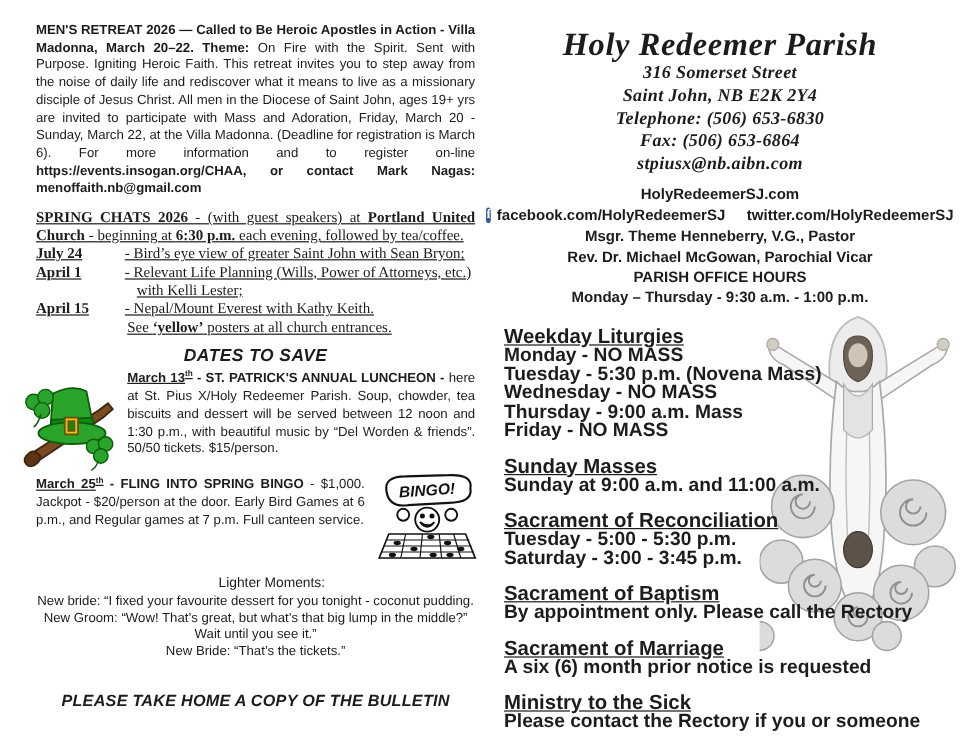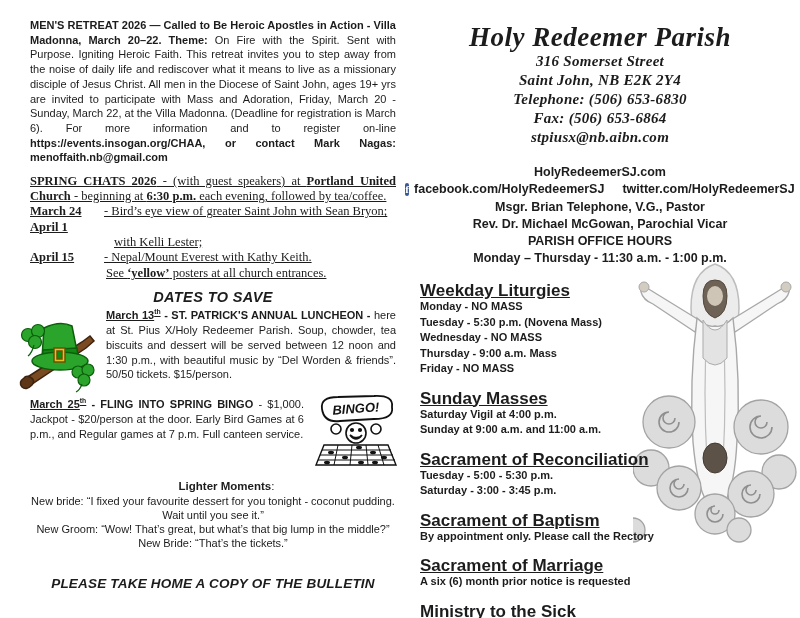--- a/index.html
+++ b/index.html
@@ -37,56 +37,57 @@
   .lighter { margin-top:12px; text-align:center; font-size:11px; line-height:14.2px; }
   .lighter .lm-head { font-size:11.5px; }
 
   .take-home { margin-top:26px; text-align:center; font-size:13.5px; font-weight:bold; font-style:italic; letter-spacing:.2px; }
 
   
   #right { position:absolute; left:408px; top:22px; width:384px; text-align:center; }
 
   .parish-title { font-size:27px; font-weight:bold; font-style:italic; letter-spacing:.5px; line-height:30px; }
   .addr { font-size:15px; font-weight:bold; font-style:italic; line-height:19px; letter-spacing:.3px; }
-  .website { font-size:12.5px; font-weight:bold; margin-top:18px; }
+  .website { font-size:12.5px; font-weight:bold; margin-top:8px; }
 
   .social { display:flex; justify-content:center; align-items:center; gap:5px; margin-top:3px; font-size:12.5px; font-weight:bold; }
   .fb-icon { display:inline-block; width:13px; height:13px; background:#3b5998; color:#fff; border-radius:2px;
              font-family:"Liberation Serif",serif; font-weight:bold; font-size:11px; line-height:13px; text-align:center; }
   .tw-icon { display:inline-block; width:14px; height:13px; margin-left:8px; }
 
   .clergy { font-size:12.5px; font-weight:bold; line-height:17px; }
   .clergy-first { margin-top:3px; }
 
   .sections { text-align:left; padding-left:12px; font-weight:bold; margin-top:16px; }
   .sections h4 { font-size:17px; text-decoration:underline; margin:0 0 1px 0; line-height:15px; }
   .sections .sec { margin-bottom:14px; }
-  .sections p { font-size:11px; line-height:15.5px; }
+  .sections p { font-size:16px; line-height:15.5px; }
 
   
   #jesus-art { position:absolute; left:633px; top:262px; z-index:0; }
   #right, #left { z-index:1; }
 </style>
 </head>
 <body>
 
 <div id="page">
 
   <div id="left">
 
     <p class="mens-retreat sans just"><span style="font-weight: bold;">MEN'S RETREAT 2026 — Called to Be Heroic Apostles in Action - Villa Madonna, March 20–22. Theme: </span><span>On Fire with the Spirit. Sent with Purpose. Igniting Heroic Faith. This retreat invites you to step away from the noise of daily life and rediscover what it means to live as a missionary disciple of Jesus Christ. All men in the Diocese of Saint John, ages 19+ yrs are invited to participate with Mass and Adoration, Friday, March 20 - Sunday, March 22, at the Villa Madonna. (Deadline for registration is March 6). For more information and to register on-line </span><span style="font-weight: bold;">https://events.insogan.org/CHAA, or contact Mark Nagas: menoffaith.nb@gmail.com</span></p>
 
     <div class="spring-chats serif">
       <p class="just"><span style="font-weight: bold;">SPRING CHATS 2026</span><span> - (with guest speakers) at </span><span style="font-weight: bold;">Portland United Church</span><span> - beginning at </span><span style="font-weight: bold;">6:30 p.m.</span><span> each evening, followed by tea/coffee.</span></p>
       <div class="sc-row">
-        <span class="sc-date">March 24</span>
+        <span class="sc-date">July 24</span>
         <span class="sc-desc">- Bird’s eye view of greater Saint John with Sean Bryon;</span>
       </div>
       <div class="sc-row">
         <span class="sc-date">April 1</span>
+        <span class="sc-desc">- Relevant Life Planning (Wills, Power of Attorneys, etc.)</span>
       </div>
       <div class="sc-cont">with Kelli Lester;</div>
       <div class="sc-row">
         <span class="sc-date">April 15</span>
         <span class="sc-desc">- Nepal/Mount Everest with Kathy Keith.</span>
       </div>
       <p class="sc-note"><span>See </span><span style="font-weight: bold;">‘yellow’</span><span> posters at all church entrances.</span></p>
     </div>
 
     <h3 class="dts-heading sans">DATES TO SAVE</h3>
@@ -155,24 +156,24 @@
             <ellipse cx="61" cy="59.5" rx="3" ry="1.8"></ellipse>
           <ellipse cx="49" cy="69.5" rx="3" ry="1.8"></ellipse>
             <ellipse cx="72" cy="64.5" rx="3" ry="1.8"></ellipse>
           <ellipse cx="15" cy="69.5" rx="3" ry="1.8"></ellipse>
             <ellipse cx="63" cy="69.5" rx="3" ry="1.8"></ellipse>
         </g>
       </svg>
     </div>
 
     <div class="lighter sans">
-      <p class="lm-head"><span style="font-weight: bold; padding-left: 27px;">Lighter Moments</span><span>:</span></p>
+      <p class="lm-head"><span style="font-weight: normal; padding-left: 27px;">Lighter Moments</span><span>:</span></p>
       <p>New bride: “I fixed your favourite dessert for you tonight - coconut pudding.</p>
+      <p>New Groom: “Wow! That’s great, but what’s that big lump in the middle?”</p>
       <p>Wait until you see it.”</p>
-      <p>New Groom: “Wow! That’s great, but what’s that big lump in the middle?”</p>
       <p>New Bride: “That’s the tickets.”</p>
     </div>
 
     <p class="take-home sans">PLEASE TAKE HOME A COPY OF THE BULLETIN</p>
   </div>
 
   <div id="right">
 
     <h1 class="parish-title serif">Holy Redeemer Parish</h1>
 
@@ -186,37 +187,36 @@
 
     <div class="social sans">
       <span class="fb-icon">f</span>
       <span>facebook.com/HolyRedeemerSJ</span>
       <svg class="tw-icon" viewBox="0 0 16 14">
         <path fill="#55acee" d="M15,2.6 Q14.4,2.9 13.7,3 Q14.4,2.5 14.7,1.7 Q14,2.1 13.2,2.3 Q12.5,1.5 11.4,1.5 Q9.3,1.5 9.3,3.6 L9.4,4.1 Q6.2,3.9 4.1,1.6 Q3.8,2.2 3.8,2.8 Q3.8,3.9 4.7,4.6 Q4.1,4.6 3.5,4.3 Q3.5,5.9 5.1,6.5 Q4.5,6.6 4,6.5 Q4.4,7.9 6,8 Q4.7,9 3,9 L2.4,9 Q4,10 5.9,10 Q11.4,10 12.9,5.3 Q13.2,4.3 13.2,3.5 Q13.9,3 15,2.6 Z"></path>
       </svg>
       <span>twitter.com/HolyRedeemerSJ</span>
     </div>
 
-    <p class="clergy clergy-first sans">Msgr. Brian Telephone, V.G., Pastor</p>
+    <p class="clergy clergy-first sans">Msgr. Theme Henneberry, V.G., Pastor</p>
     <p class="clergy sans">Rev. Dr. Michael McGowan, Parochial Vicar</p>
     <p class="clergy sans">PARISH OFFICE HOURS</p>
-    <p class="clergy sans">Monday – Thursday -   11:30 a.m. - 1:00 p.m.</p>
+    <p class="clergy sans">Monday – Thursday -   9:30 a.m. - 1:00 p.m.</p>
 
     <div class="sections sans">
       <div class="sec">
         <h4>Weekday Liturgies</h4>
         <p>Monday - NO MASS</p>
         <p>Tuesday -  5:30 p.m. (Novena Mass)</p>
         <p>Wednesday - NO MASS</p>
         <p>Thursday - 9:00 a.m. Mass</p>
         <p>Friday - NO MASS</p>
       </div>
       <div class="sec">
         <h4>Sunday Masses</h4>
-        <p>Saturday Vigil at 4:00 p.m.</p>
         <p>Sunday at 9:00 a.m. and 11:00 a.m.</p>
       </div>
       <div class="sec">
         <h4>Sacrament of Reconciliation</h4>
         <p>Tuesday -  5:00 - 5:30 p.m.</p>
         <p>Saturday - 3:00 - 3:45 p.m.</p>
       </div>
       <div class="sec">
         <h4>Sacrament of Baptism</h4>
         <p>By appointment only. Please call the Rectory</p>

